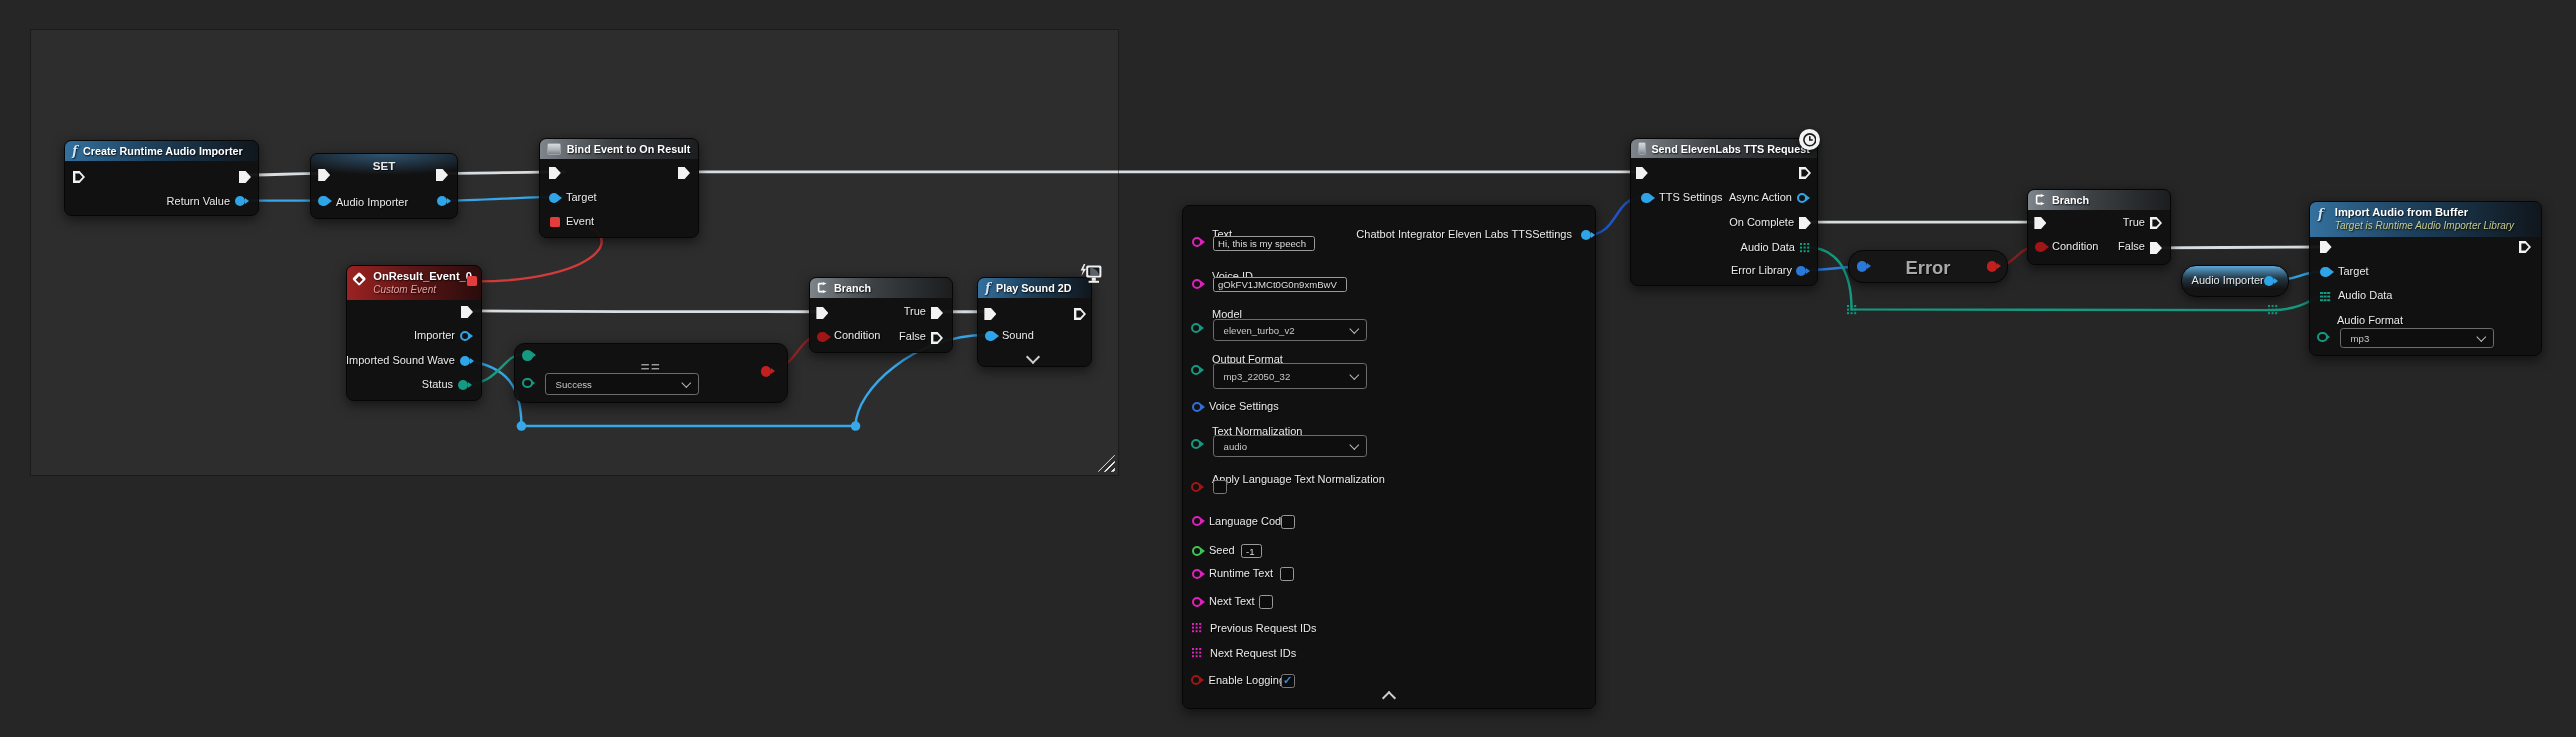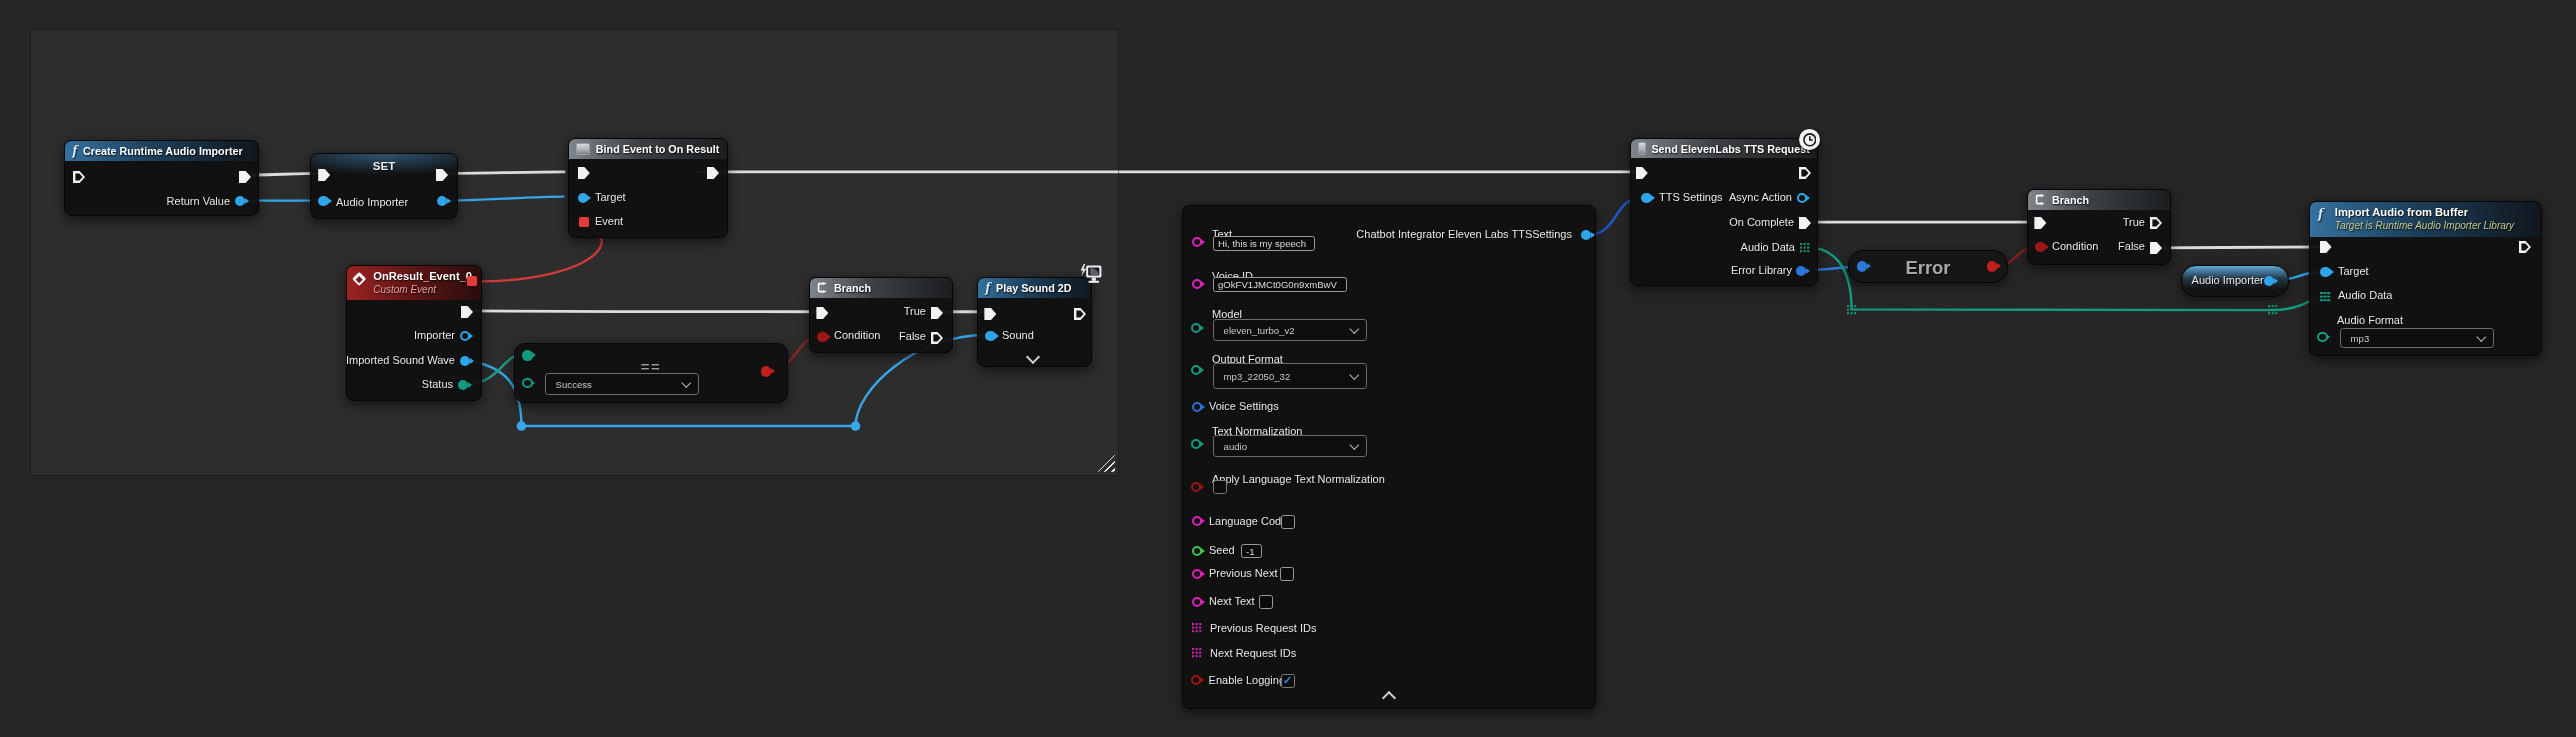--- a/index.html
+++ b/index.html
@@ -146,21 +146,21 @@
         <b></b>
       </span>
     <span class="pe" style="left:125px;top:15px;">
         <b></b>
       </span>
     <span class="pc f" style="--c:#2fa5e9;left:7.2px;top:42px;"></span>
     <span class="lbl" style="left:25px;top:42px;">Audio Importer</span>
     <span class="pc f" style="--c:#2fa5e9;left:126px;top:42px;"></span>
   </div>
 
-  <div class="node" style="left:568px;top:138px;width:158px;height:98px;text-align:right;">
+  <div class="node" style="left:539px;top:138px;width:158px;height:98px;text-align:right;">
     <div class="hdr hdr-gray">
       <span class="sqicon"></span>
       <span>Bind Event to On Result</span>
     </div>
     <span class="pe" style="left:8.8px;top:28px;">
         <b></b>
       </span>
     <span class="pe" style="left:138px;top:28px;">
         <b></b>
       </span>
@@ -294,21 +294,21 @@
     <span class="lbl" style="left:26px;top:309px;">Language Code</span>
     <div class="fld" style="left:98px;top:309px;width:13.6px;height:13.6px;padding:0;"></div>
 
     <span class="pc h" style="--c:#3fc452;left:8.8px;top:340px;"></span>
     <span class="lbl" style="left:26px;top:338px;">Seed</span>
     <div class="fld" style="left:58px;top:338px;width:21px;height:14.4px;">
       <span>-1</span>
       </div>
 
     <span class="pc h" style="--c:#e01fbe;left:8.8px;top:363px;"></span>
-    <span class="lbl" style="left:26px;top:361px;">Previous Next</span>
+    <span class="lbl" style="left:26px;top:361px;">Runtime Text</span>
     <div class="fld" style="left:97px;top:361px;width:13.6px;height:13.6px;padding:0;"></div>
 
     <span class="pc h" style="--c:#e01fbe;left:8.8px;top:391px;"></span>
     <span class="lbl" style="left:26px;top:389px;">Next Text</span>
     <div class="fld" style="left:76px;top:389px;width:13.6px;height:13.6px;padding:0;"></div>
 
     <span class="pg" style="--c:#e01fbe;left:8.8px;top:417px;"></span>
     <span class="lbl" style="left:27px;top:416px;">Previous Request IDs</span>
 
     <span class="pg" style="--c:#e01fbe;left:8.8px;top:442px;"></span>

